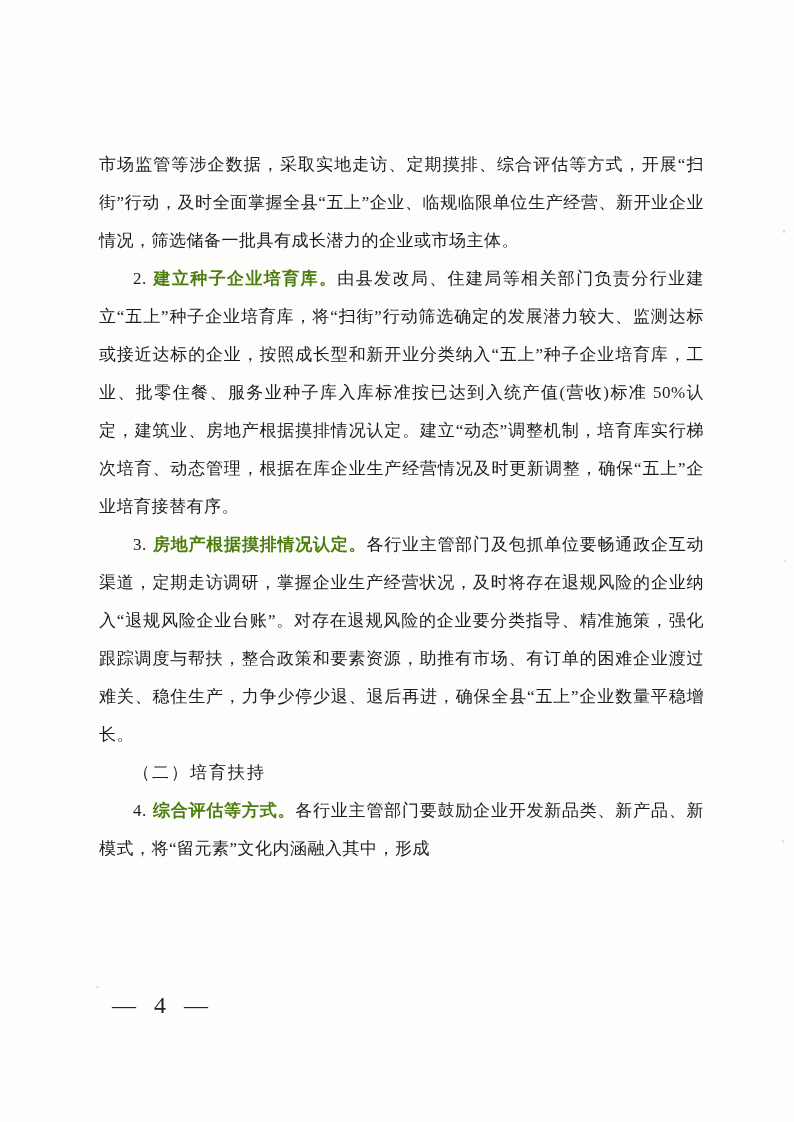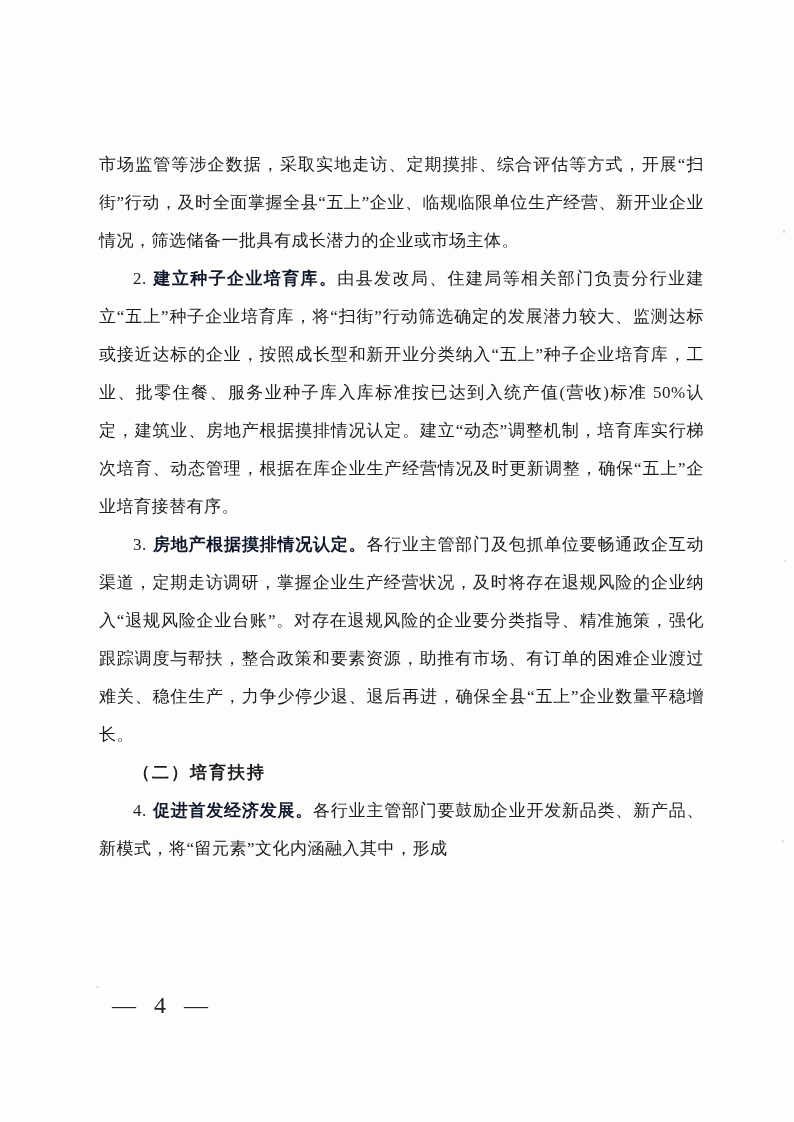--- a/index.html
+++ b/index.html
@@ -33,24 +33,24 @@
     word-break: break-all;
   }
   .para.indent {
     text-indent: 2em;
   }
   .num {
     margin-right: 0.35em;
   }
   .lead {
     font-weight: 700;
-    color: #0f172a;
+    color: #4d7c0f;
   }
   .heading {
-    font-weight: 700;
+    font-weight: 400;
     letter-spacing: 2px;
   }
   .footer {
     position: absolute;
     left: 112px;
     top: 992px;
     font-size: 24px;
     letter-spacing: 6px;
     color: #242424;
   }
@@ -74,21 +74,21 @@
   <div class="content">
 
     <p class="para"><span>市场监管等涉企数据，采取实地走访、定期摸排、综合评估等方式，开展“扫街”行动，及时全面掌握全县“五上”企业、临规临限单位生产经营、新开业企业情况，筛选储备一批具有成长潜力的企业或市场主体。</span></p>
 
     <p class="para indent"><span class="num">2.</span><span class="lead">建立种子企业培育库。</span><span>由县发改局、住建局等相关部门负责分行业建立“五上”种子企业培育库，将“扫街”行动筛选确定的发展潜力较大、监测达标或接近达标的企业，按照成长型和新开业分类纳入“五上”种子企业培育库，工业、批零住餐、服务业种子库入库标准按已达到入统产值(营收)标准 50%认定，建筑业、房地产根据摸排情况认定。建立“动态”调整机制，培育库实行梯次培育、动态管理，根据在库企业生产经营情况及时更新调整，确保“五上”企业培育接替有序。</span></p>
 
     <p class="para indent"><span class="num">3.</span><span class="lead">房地产根据摸排情况认定。</span><span>各行业主管部门及包抓单位要畅通政企互动渠道，定期走访调研，掌握企业生产经营状况，及时将存在退规风险的企业纳入“退规风险企业台账”。对存在退规风险的企业要分类指导、精准施策，强化跟踪调度与帮扶，整合政策和要素资源，助推有市场、有订单的困难企业渡过难关、稳住生产，力争少停少退、退后再进，确保全县“五上”企业数量平稳增长。</span></p>
 
     <p class="para indent heading">（二）培育扶持</p>
 
-    <p class="para indent"><span class="num">4.</span><span class="lead">促进首发经济发展。</span><span>各行业主管部门要鼓励企业开发新品类、新产品、新模式，将“留元素”文化内涵融入其中，形成</span></p>
+    <p class="para indent"><span class="num">4.</span><span class="lead">综合评估等方式。</span><span>各行业主管部门要鼓励企业开发新品类、新产品、新模式，将“留元素”文化内涵融入其中，形成</span></p>
 
   </div>
 
   <div class="footer">— 4 —</div>
 
   <div class="speck s1"></div>
   <div class="speck s2"></div>
   <div class="speck s3"></div>
   <div class="speck s4"></div>
   <div class="speck s5"></div>

